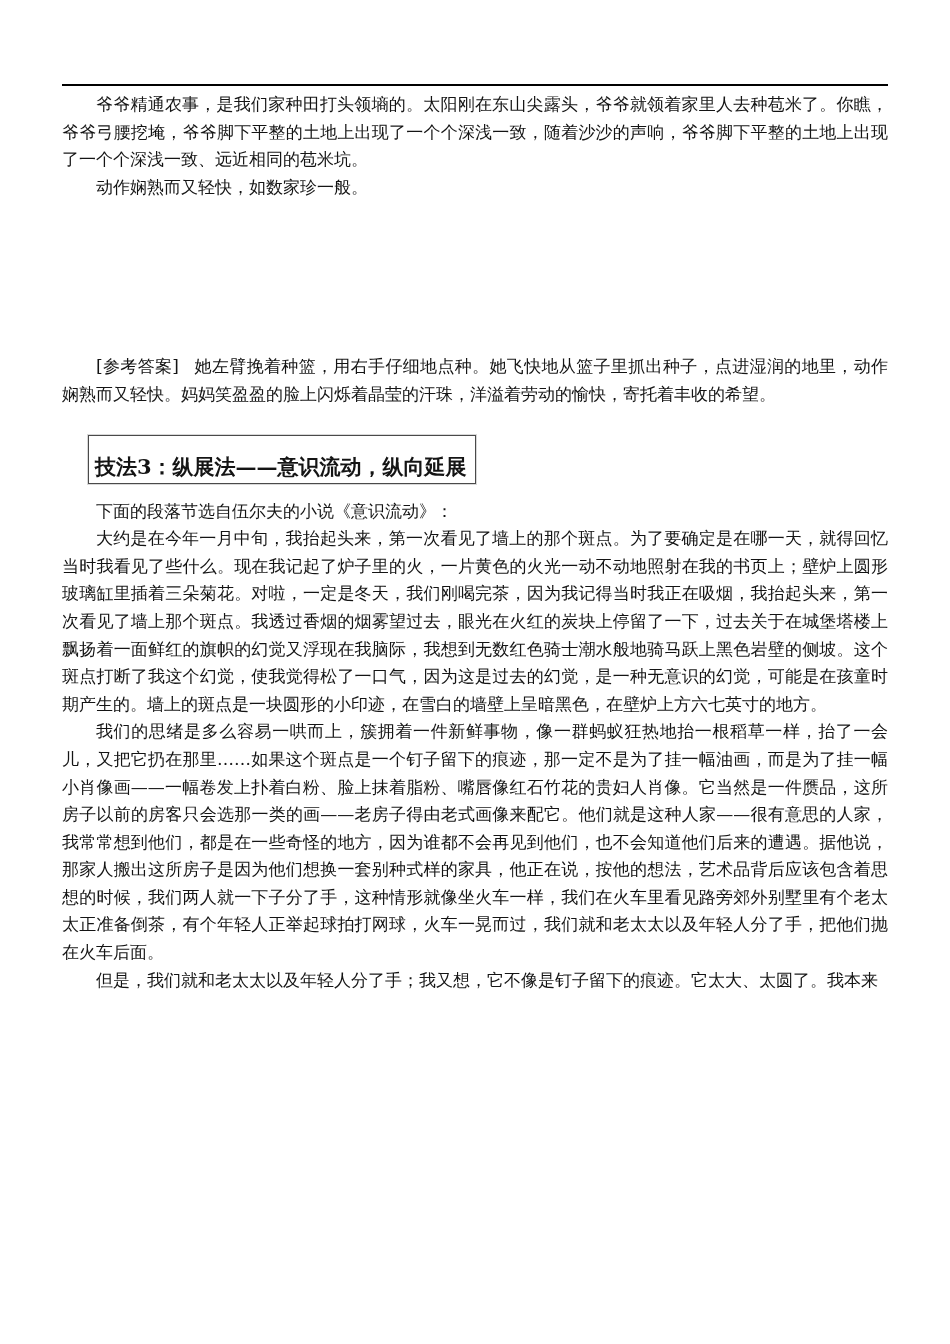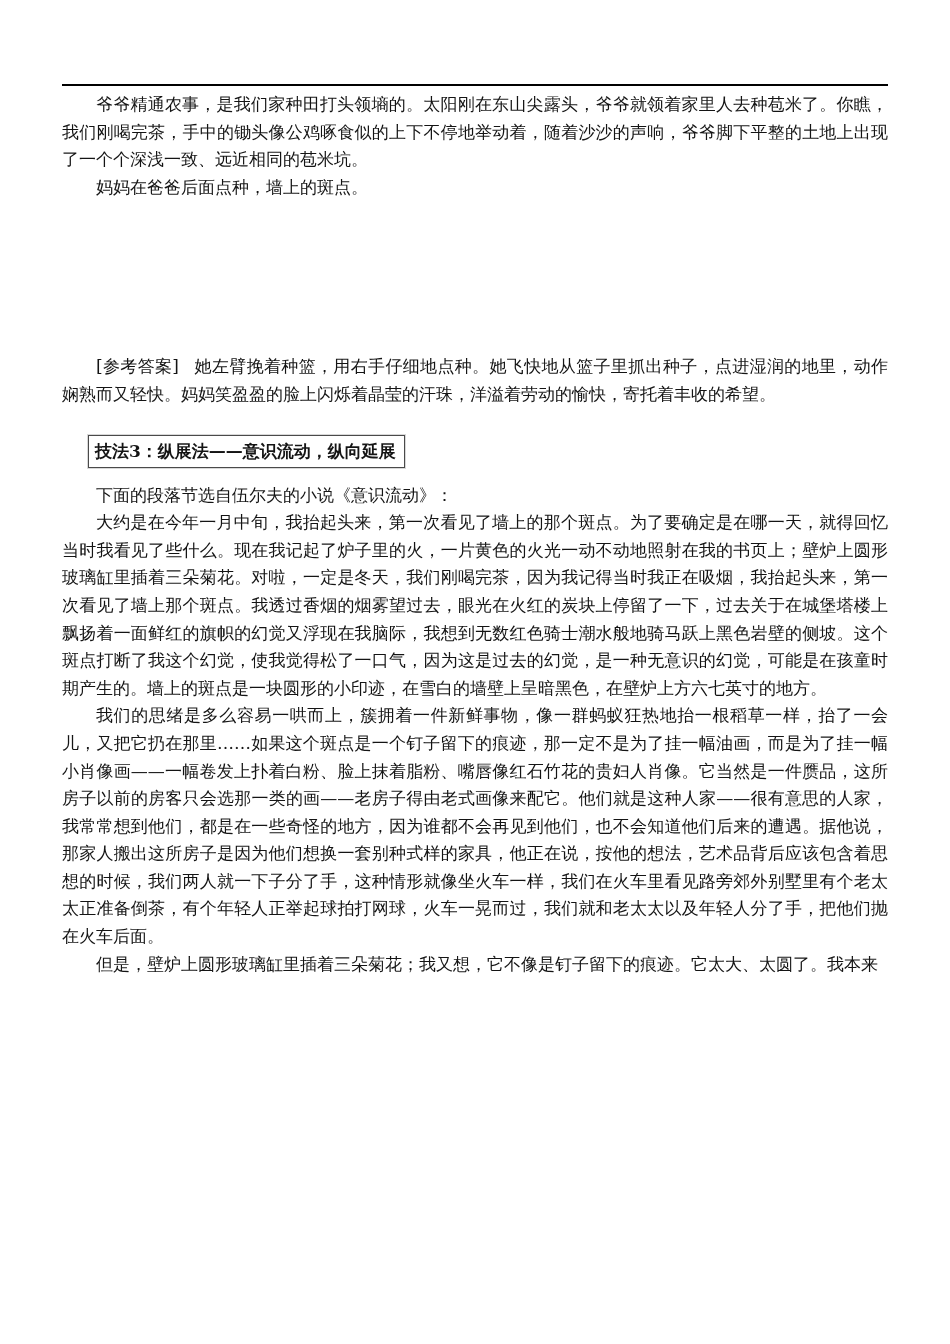--- a/index.html
+++ b/index.html
@@ -45,54 +45,54 @@
   }
   .heading-row {
     margin-top: 26px;
     margin-bottom: 7px;
     padding-left: 26px;
   }
   .heading-box {
     display: inline-block;
     border: 1px solid #4a4a4a;
     box-shadow: 0 0 0 1px #d8d8d8;
-    padding: 3px 8px 4px 6px;
-    font-size: 17px;
+    padding: 19px 8px 4px 6px;
+    font-size: 21px;
     font-weight: bold;
     line-height: 24px;
   }
   p.lead-in {
     margin-top: 14px;
   }
 </style>
 </head>
 <body>
 
 <div class="page">
 
   <div class="top-rule"></div>
 
-  <p class="para first-after-rule">爷爷精通农事，是我们家种田打头领墒的。太阳刚在东山尖露头，爷爷就领着家里人去种苞米了。你瞧，我们刚喝完茶，手中的锄头像公鸡啄食似的上下不停地举动着，随着沙沙的声响，爷爷脚下平整的土地上出现了一个个深浅一致、远近相同的苞米坑。</p>
+  <p class="para first-after-rule">爷爷精通农事，是我们家种田打头领墒的。太阳刚在东山尖露头，爷爷就领着家里人去种苞米了。你瞧，爷爷弓腰挖埯，爷爷脚下平整的土地上出现了一个个深浅一致，随着沙沙的声响，爷爷脚下平整的土地上出现了一个个深浅一致、远近相同的苞米坑。</p>
 
 
-  <p class="para">妈妈在爸爸后面点种，墙上的斑点。</p>
+  <p class="para">动作娴熟而又轻快，如数家珍一般。</p>
 
   <div class="answer-space"></div>
 
 
   <p class="para">
     <span class="answer-label">[参考答案]</span><span>她左臂挽着种篮，用右手仔细地点种。她飞快地从篮子里抓出种子，点进湿润的地里，动作娴熟而又轻快。妈妈笑盈盈的脸上闪烁着晶莹的汗珠，洋溢着劳动的愉快，寄托着丰收的希望。</span>
   </p>
 
   <div class="heading-row">
     <span class="heading-box">技法3：纵展法——意识流动，纵向延展</span>
   </div>
 
 
   <p class="para lead-in">下面的段落节选自伍尔夫的小说《意识流动》：</p>
 
   <p class="para">大约是在今年一月中旬，我抬起头来，第一次看见了墙上的那个斑点。为了要确定是在哪一天，就得回忆当时我看见了些什么。现在我记起了炉子里的火，一片黄色的火光一动不动地照射在我的书页上；壁炉上圆形玻璃缸里插着三朵菊花。对啦，一定是冬天，我们刚喝完茶，因为我记得当时我正在吸烟，我抬起头来，第一次看见了墙上那个斑点。我透过香烟的烟雾望过去，眼光在火红的炭块上停留了一下，过去关于在城堡塔楼上飘扬着一面鲜红的旗帜的幻觉又浮现在我脑际，我想到无数红色骑士潮水般地骑马跃上黑色岩壁的侧坡。这个斑点打断了我这个幻觉，使我觉得松了一口气，因为这是过去的幻觉，是一种无意识的幻觉，可能是在孩童时期产生的。墙上的斑点是一块圆形的小印迹，在雪白的墙壁上呈暗黑色，在壁炉上方六七英寸的地方。</p>
 
   <p class="para">我们的思绪是多么容易一哄而上，簇拥着一件新鲜事物，像一群蚂蚁狂热地抬一根稻草一样，抬了一会儿，又把它扔在那里……如果这个斑点是一个钉子留下的痕迹，那一定不是为了挂一幅油画，而是为了挂一幅小肖像画——一幅卷发上扑着白粉、脸上抹着脂粉、嘴唇像红石竹花的贵妇人肖像。它当然是一件赝品，这所房子以前的房客只会选那一类的画——老房子得由老式画像来配它。他们就是这种人家——很有意思的人家，我常常想到他们，都是在一些奇怪的地方，因为谁都不会再见到他们，也不会知道他们后来的遭遇。据他说，那家人搬出这所房子是因为他们想换一套别种式样的家具，他正在说，按他的想法，艺术品背后应该包含着思想的时候，我们两人就一下子分了手，这种情形就像坐火车一样，我们在火车里看见路旁郊外别墅里有个老太太正准备倒茶，有个年轻人正举起球拍打网球，火车一晃而过，我们就和老太太以及年轻人分了手，把他们抛在火车后面。</p>
 
-  <p class="para">但是，壁炉上圆形玻璃缸里插着三朵菊花；我又想，它不像是钉子留下的痕迹。它太大、太圆了。我本来</p>
+  <p class="para">但是，我们就和老太太以及年轻人分了手；我又想，它不像是钉子留下的痕迹。它太大、太圆了。我本来</p>
 
 </div>
 
 </body></html>

